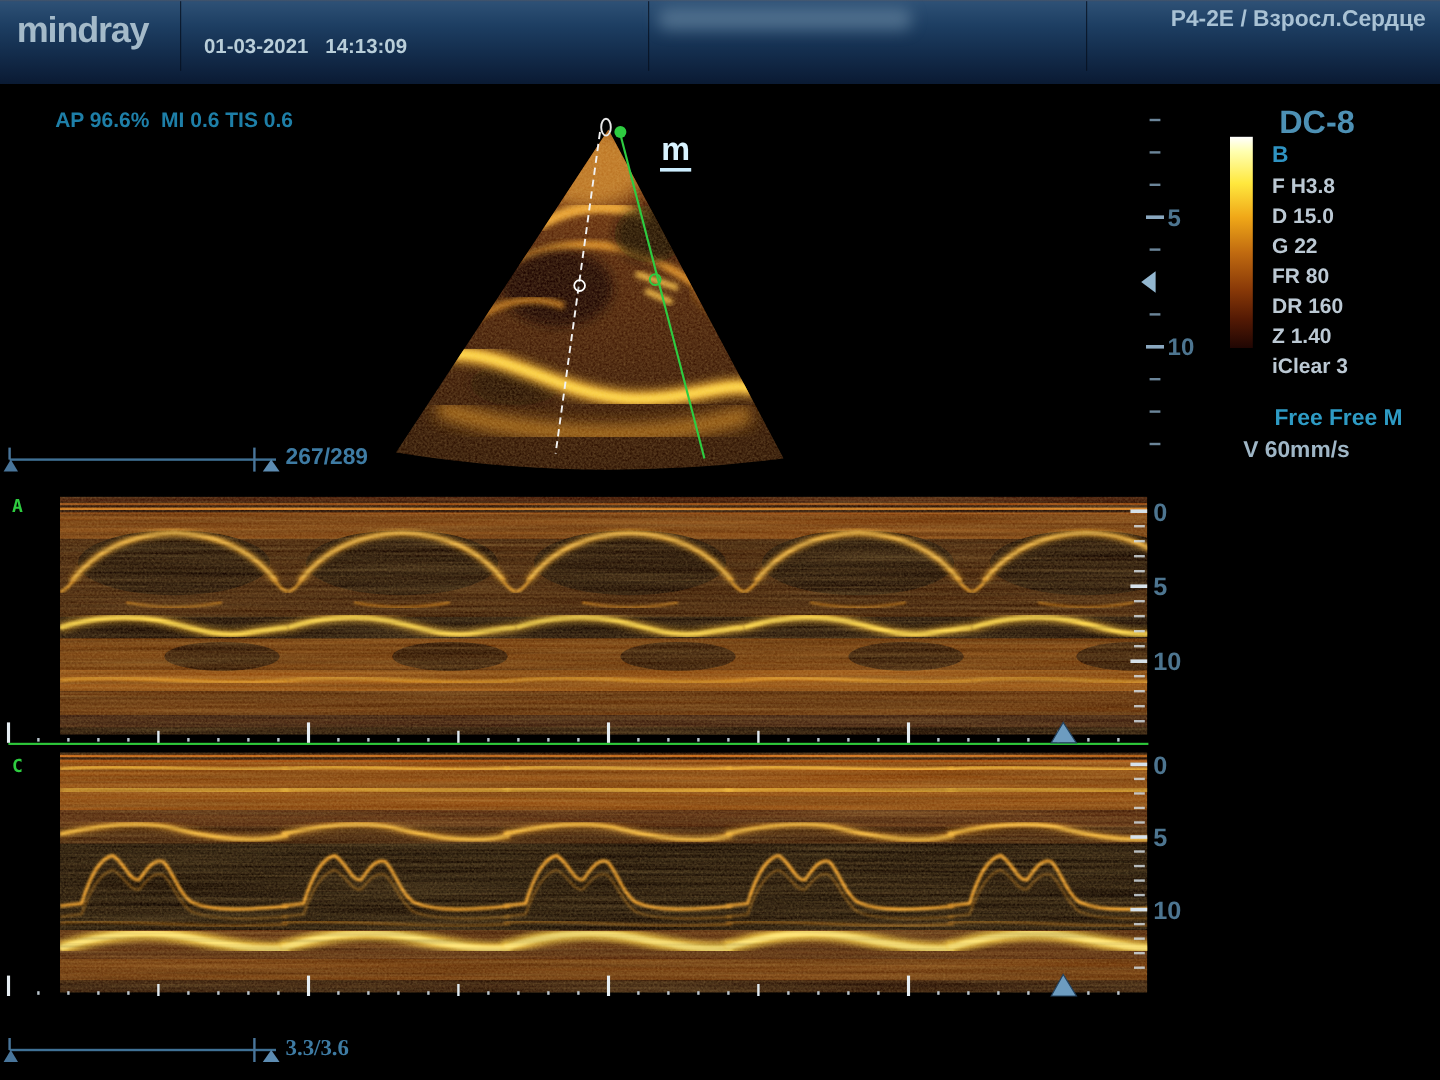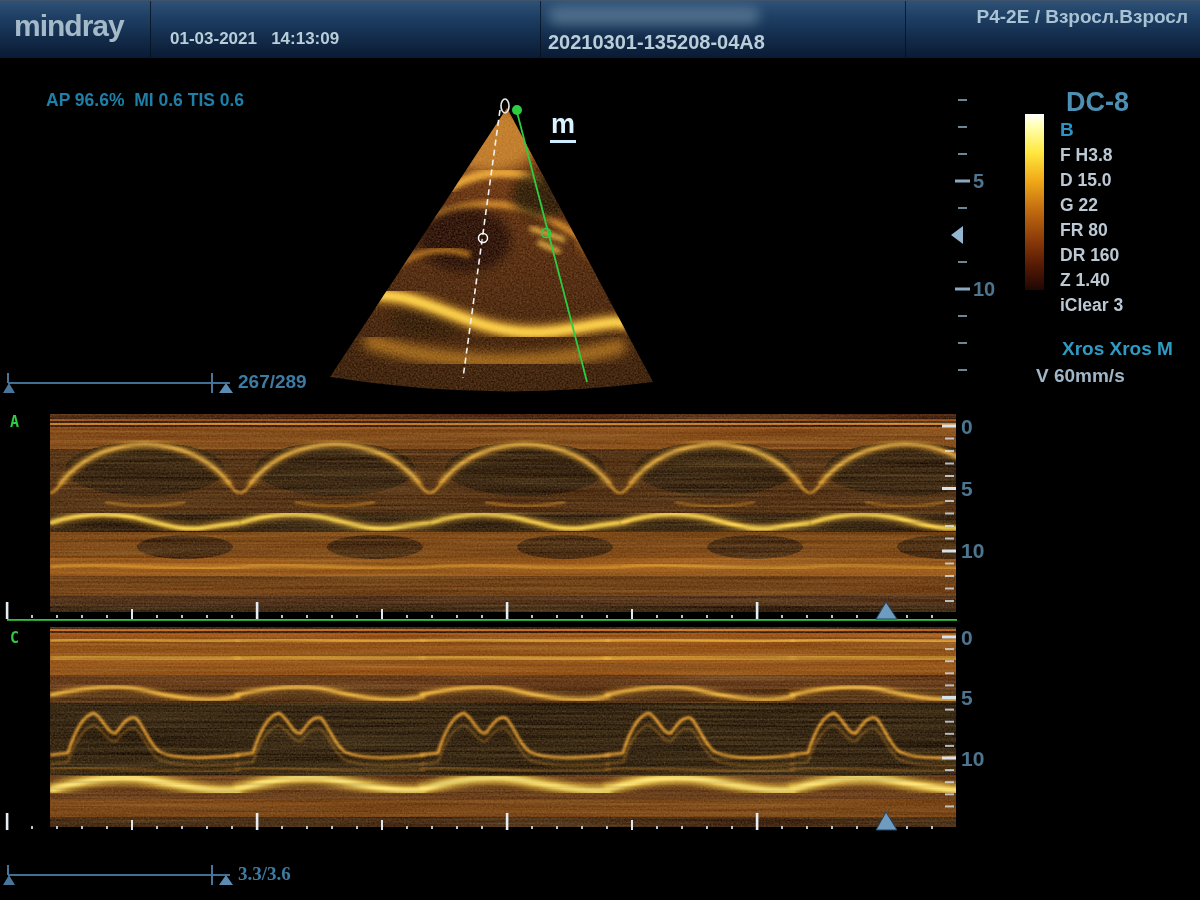--- a/index.html
+++ b/index.html
@@ -1,20 +1,20 @@
 <!DOCTYPE html>
 <html><head>
 <meta charset="utf-8">
 <style>
   html,body{margin:0;padding:0;background:#000;}
   #screen{position:relative;width:1200px;height:900px;background:#000;overflow:hidden;
           font-family:"Liberation Sans",sans-serif;font-weight:bold;}
   .abs{position:absolute;}
   
-  #header{left:0;top:0;width:1200px;height:58px;
+  #header{left:0;top:0;width:1200px;height:70px;
     background:linear-gradient(180deg,#2e5176 0%,#1d3e62 30%,#142e4e 60%,#0a1a33 100%);
     border-top:1px solid rgba(160,190,215,.35);box-sizing:border-box;}
   .hdr-div{top:0;width:1px;height:58px;background:rgba(5,15,30,.75);}
   #logo{left:14px;top:8px;font-size:30px;letter-spacing:-1px;color:#a4bac9;}
   #datetime{left:170px;top:28px;font-size:17px;color:#b9ced9;white-space:pre;}
   #examid{left:548px;top:30px;font-size:20px;color:#b9ced9;}
   #probe{right:12px;top:5px;font-size:19px;color:#a9c2d4;}
   #smudge{left:548px;top:6px;width:212px;height:18px;border-radius:9px;
     background:rgba(125,155,180,.5);filter:blur(6px);}
   
@@ -75,22 +75,21 @@
     </defs>
   </svg>
 
   <div id="header" class="abs">
     <div class="abs hdr-div" style="left:150px"></div>
     <div class="abs hdr-div" style="left:540px"></div>
     <div class="abs hdr-div" style="left:905px"></div>
     <div id="logo" class="abs">mindray</div>
     <div id="datetime" class="abs">01-03-2021   14:13:09</div>
     <div id="smudge" class="abs"></div>
-    <div id="examid" class="abs">20210301-135208-04A8</div>
-    <div id="probe" class="abs">P4-2E / Взросл.Взросл</div>
+    <div id="probe" class="abs">P4-2E / Взросл.Сердце</div>
   </div>
 
   <div id="status" class="abs">AP 96.6%  MI 0.6 TIS 0.6</div>
   <div id="mmarker" class="abs">m</div>
 
   <svg class="abs" style="left:280px;top:85px" width="440" height="310">
     <defs>
         <clipPath id="fan">
           <path d="M227,23 L50,292 Q211,318 373,297 Z"></path>
         </clipPath>
@@ -142,21 +141,21 @@
   <div id="bmode-label" class="abs">B</div>
   <div id="params" class="abs">
     <div>F H3.8</div>
     <div>D 15.0</div>
     <div>G 22</div>
     <div>FR 80</div>
     <div>DR 160</div>
     <div>Z 1.40</div>
     <div>iClear 3</div>
   </div>
-  <div id="freexros" class="abs">Xros Xros M</div>
+  <div id="freexros" class="abs">Free Free M</div>
   <div id="sweep" class="abs">V 60mm/s</div>
 
   <svg class="abs" style="left:0;top:370px" width="310" height="30">
     <rect x="8" y="12" width="222" height="2" fill="#3f7094"></rect>
     <rect x="7" y="3" width="2" height="10" fill="#49759a"></rect>
     <polygon points="3,23 9,13 15,23" fill="#49759a"></polygon>
     <rect x="211" y="3" width="2" height="20" fill="#49759a"></rect>
     <polygon points="219,23 226,13 233,23" fill="#5d8cb2"></polygon>
   </svg>
   <div id="frame-counter" class="abs">267/289</div>

